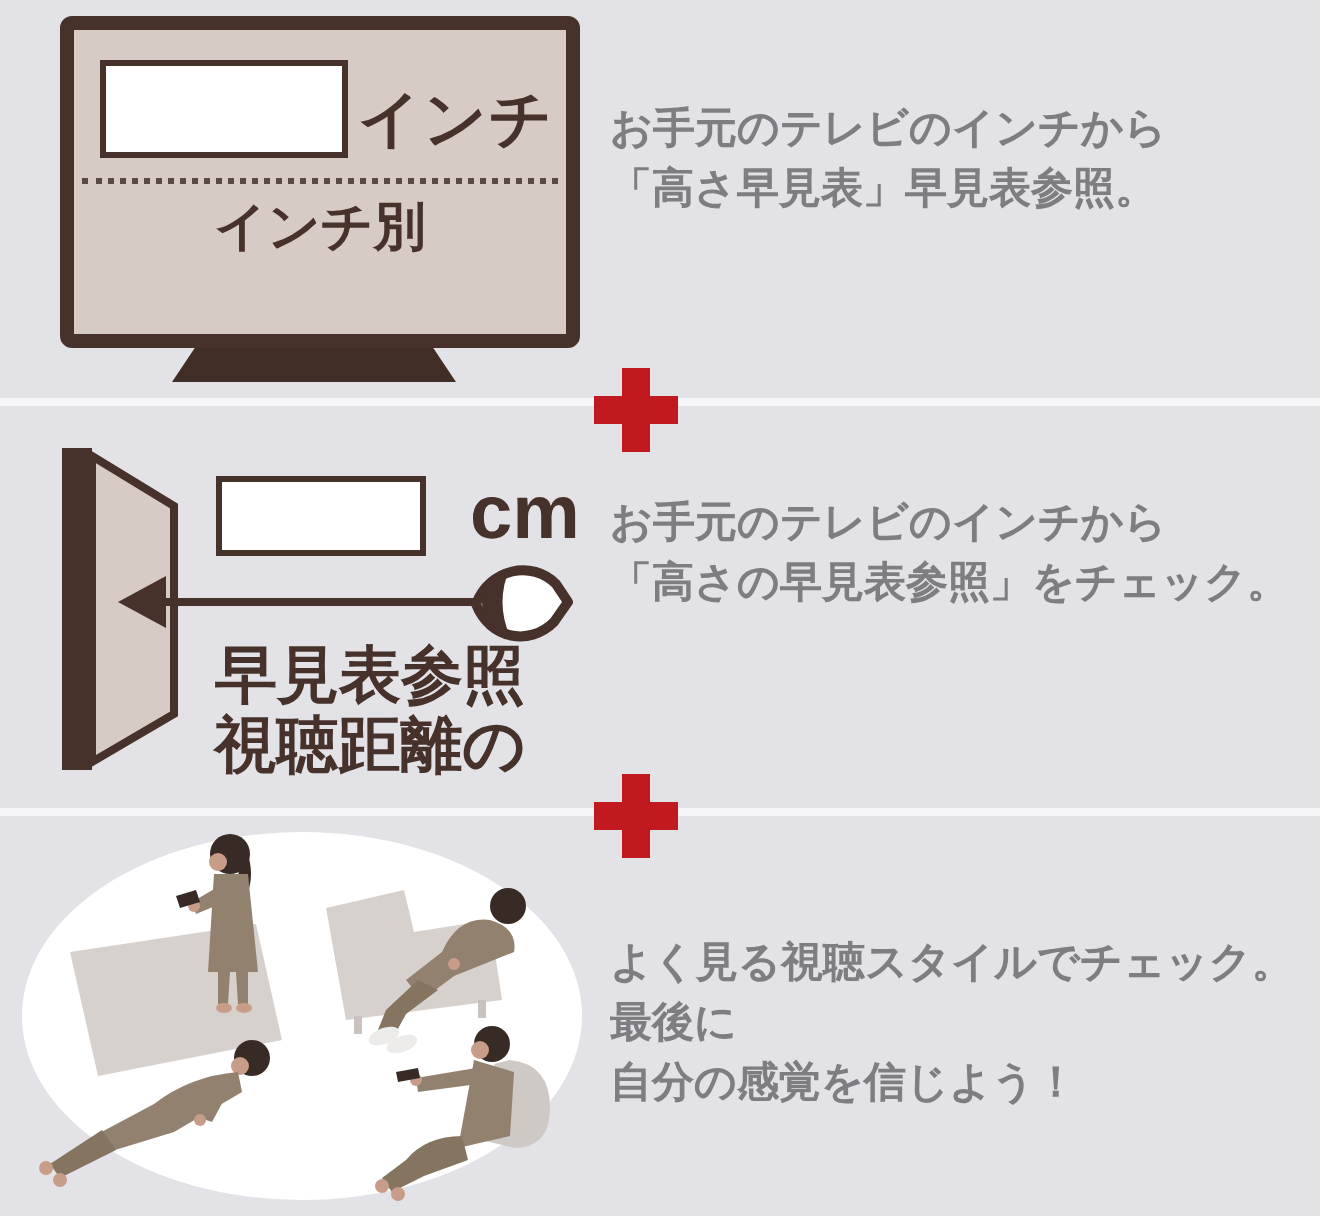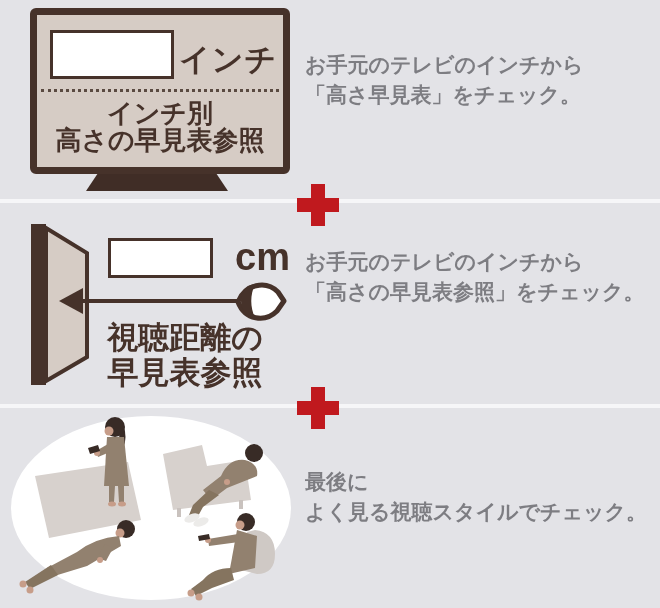--- a/index.html
+++ b/index.html
@@ -69,28 +69,27 @@
 <body>
 
 <div class="page">
 
   <div class="tv-front">
     <div class="inch-box"></div>
     <span class="unit-inch">インチ</span>
     <div class="dotted-line"></div>
     <div class="tv1-caption">
       <div>インチ別</div>
-      <div>高さの早見表参照</div>
     </div>
   </div>
   <div class="tv-stand"></div>
 
   <div class="desc s1">
     <div>お手元のテレビのインチから</div>
-    <div>「高さ早見表」をチェック。</div>
+    <div>「高さ早見表」早見表参照。</div>
   </div>
 
   <div class="divider d1"></div>
   <div class="plus p1"></div>
 
   <svg class="side-svg" viewBox="0 0 265 185">
 
     <rect x="6" y="9" width="15" height="161" class="f-brown"></rect>
 
     <polygon points="21,13 62,38 62,142 21,166" class="f-screen s-brown" stroke-width="4" style="fill:var(--c-screen)"></polygon>
@@ -99,22 +98,22 @@
     <polygon points="34,86 58,73 58,99" class="f-brown"></polygon>
 
     <g>
       <path d="M 213 87 C 220 69 241 65 253 77 L 259 86 L 252 96 C 240 108 220 105 213 87 Z" class="f-white s-brown" style="fill:var(--c-white)" stroke-width="5" stroke-linejoin="round"></path>
       <path d="M 216 86 a 15 17 0 0 1 14 -17 c -5 11 -5 23 0 34 a 15 17 0 0 1 -14 -17 Z" class="f-brown"></path>
     </g>
   </svg>
   <div class="cm-box"></div>
   <span class="unit-cm">cm</span>
   <div class="tv2-caption">
+    <div>早見表参照</div>
     <div>視聴距離の</div>
-    <div>早見表参照</div>
   </div>
 
   <div class="desc s2">
     <div>お手元のテレビのインチから</div>
     <div>「高さの早見表参照」をチェック。</div>
   </div>
 
   <div class="divider d2"></div>
   <div class="plus p2"></div>
 
@@ -171,17 +170,18 @@
       <path d="M233 122 l -30 5 1 7 30 -4 Z" class="f-cloth"></path>
       <circle cx="203" cy="128" r="3" class="f-skin"></circle>
       <path d="M193 124 l 11 -2 1 5 -11 2 Z" class="f-hair"></path>
       <path d="M226 156 q -18 0 -28 12 l -12 9 5 7 16 -8 22 -8 Z" class="f-cloth-dark"></path>
       <circle cx="186" cy="181" r="3.5" class="f-skin"></circle>
       <circle cx="194" cy="185" r="3.5" class="f-skin"></circle>
     </g>
   </svg>
 
   <div class="desc s3">
+    <div>よく見る視聴スタイルでチェック。</div>
     <div>最後に</div>
-    <div>よく見る視聴スタイルでチェック。</div>
+    <div>自分の感覚を信じよう！</div>
   </div>
 
 </div>
 
 </body></html>

